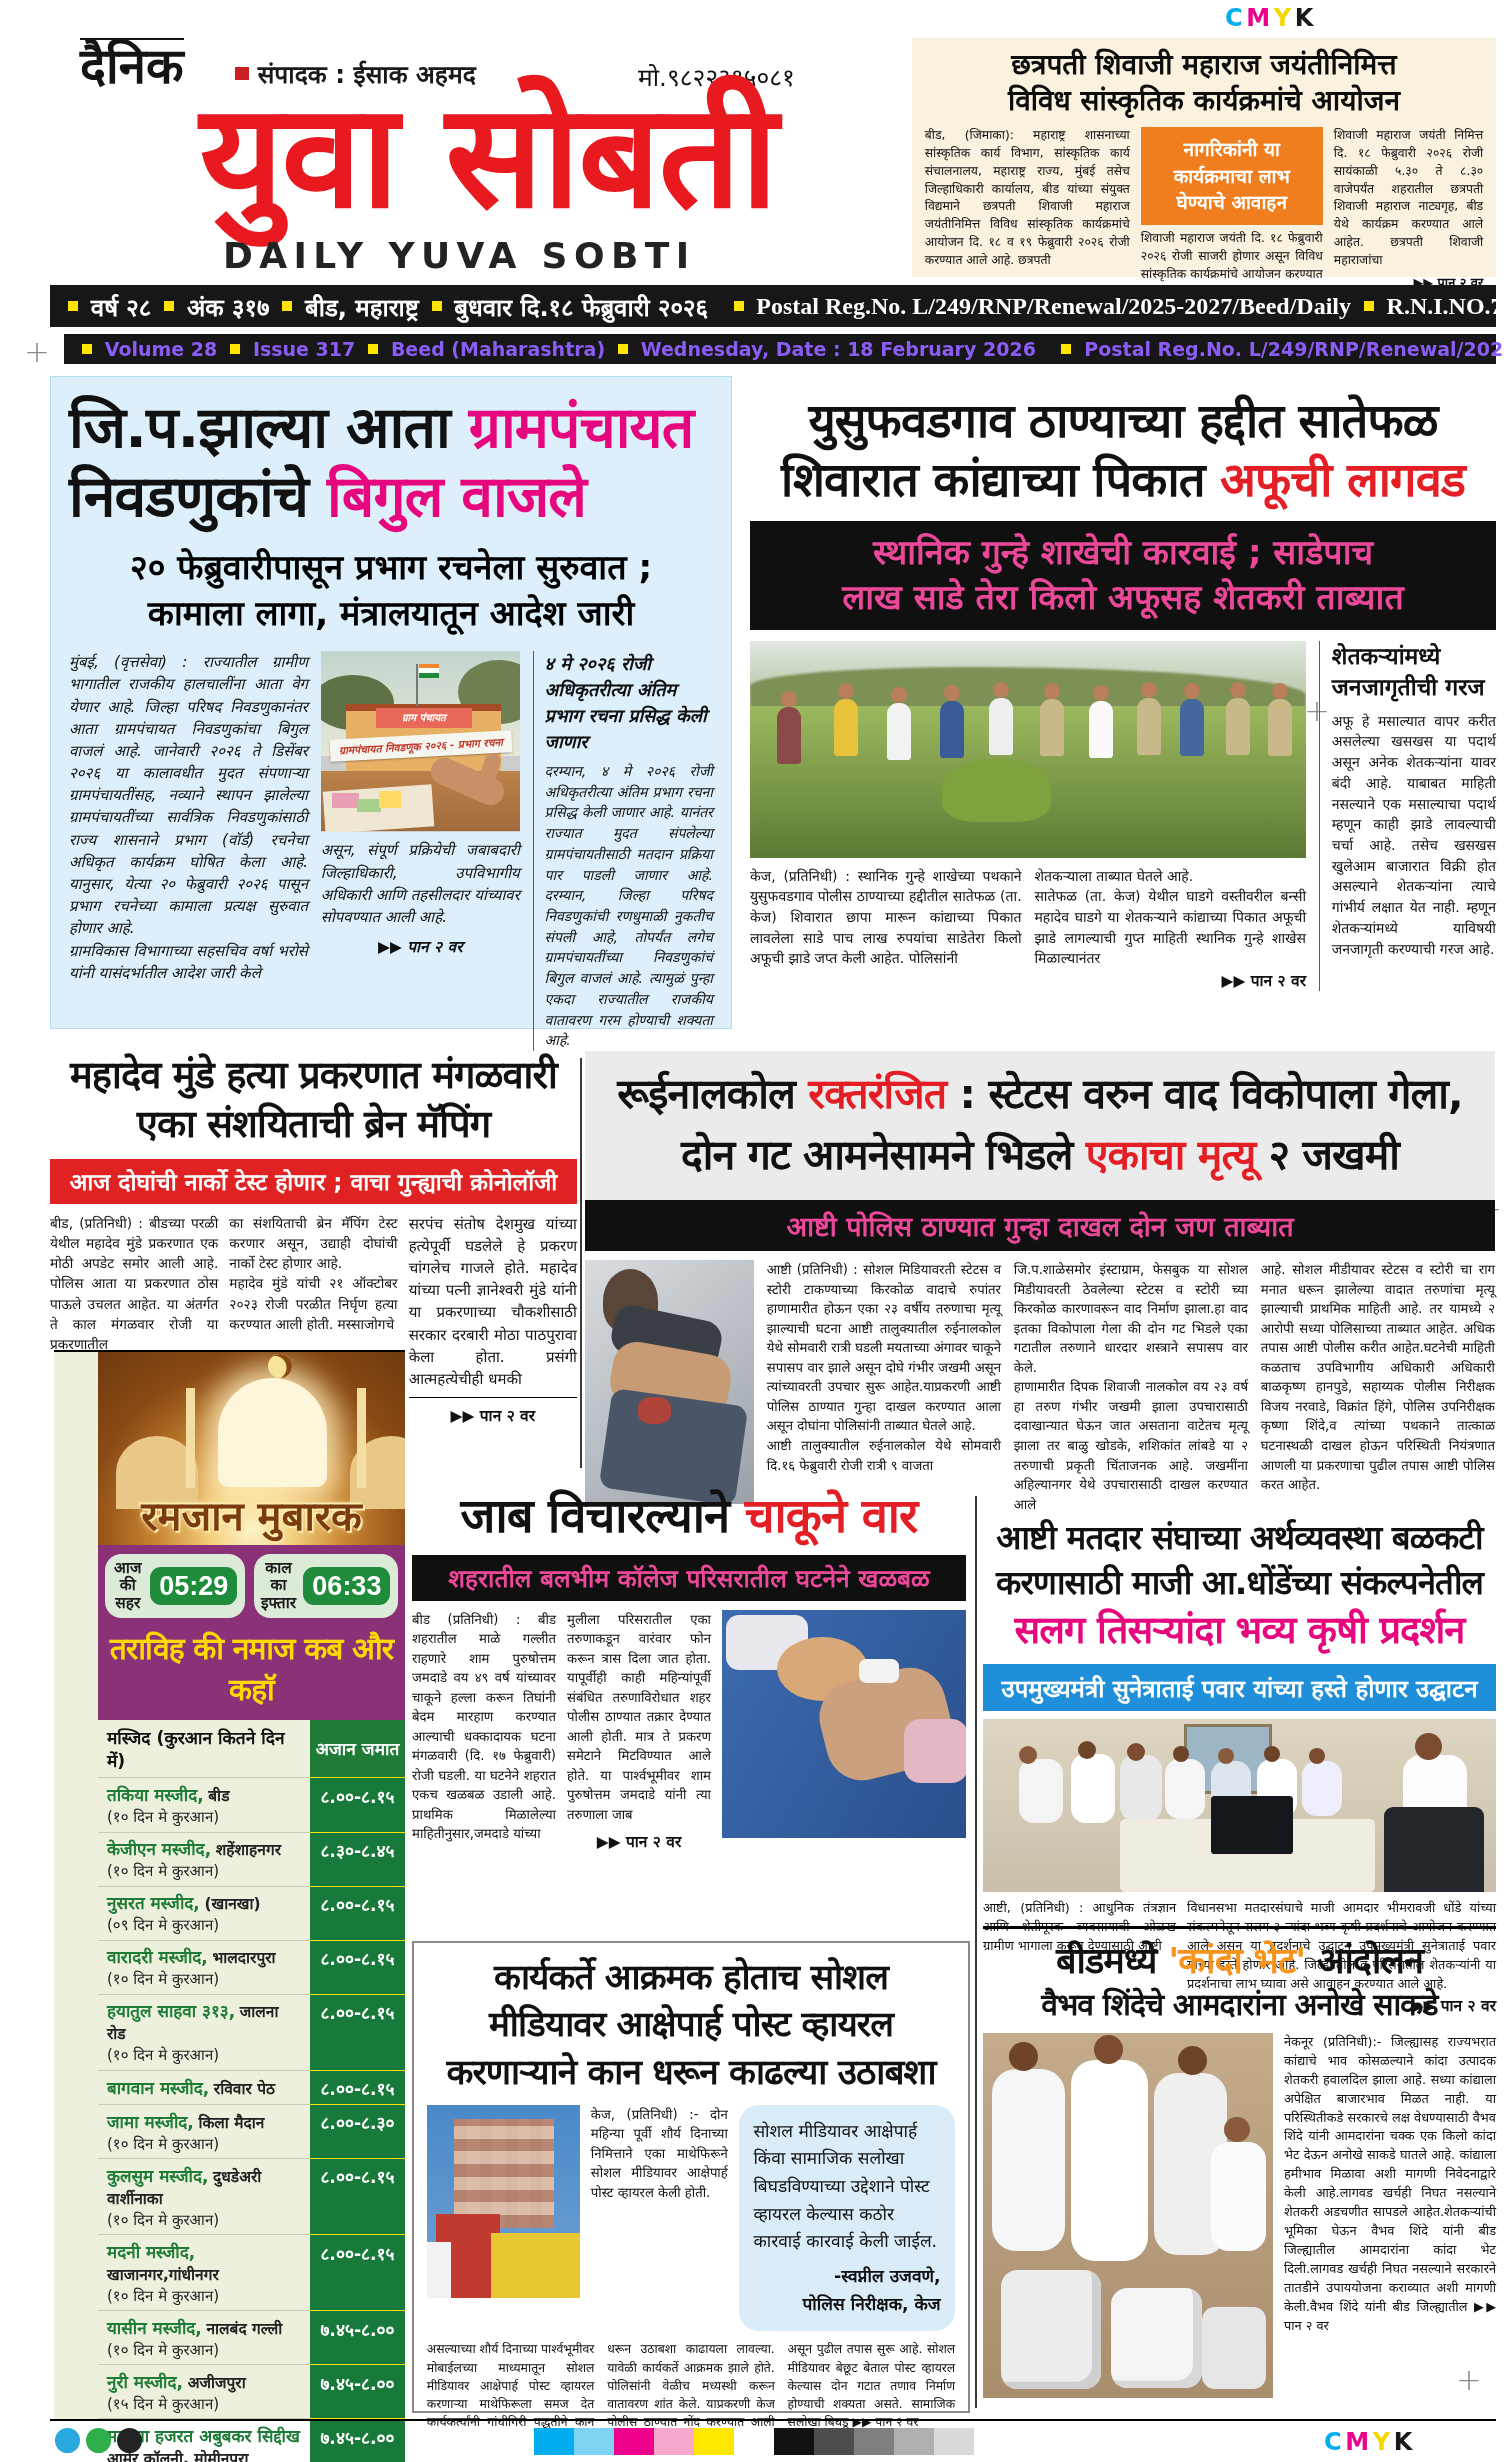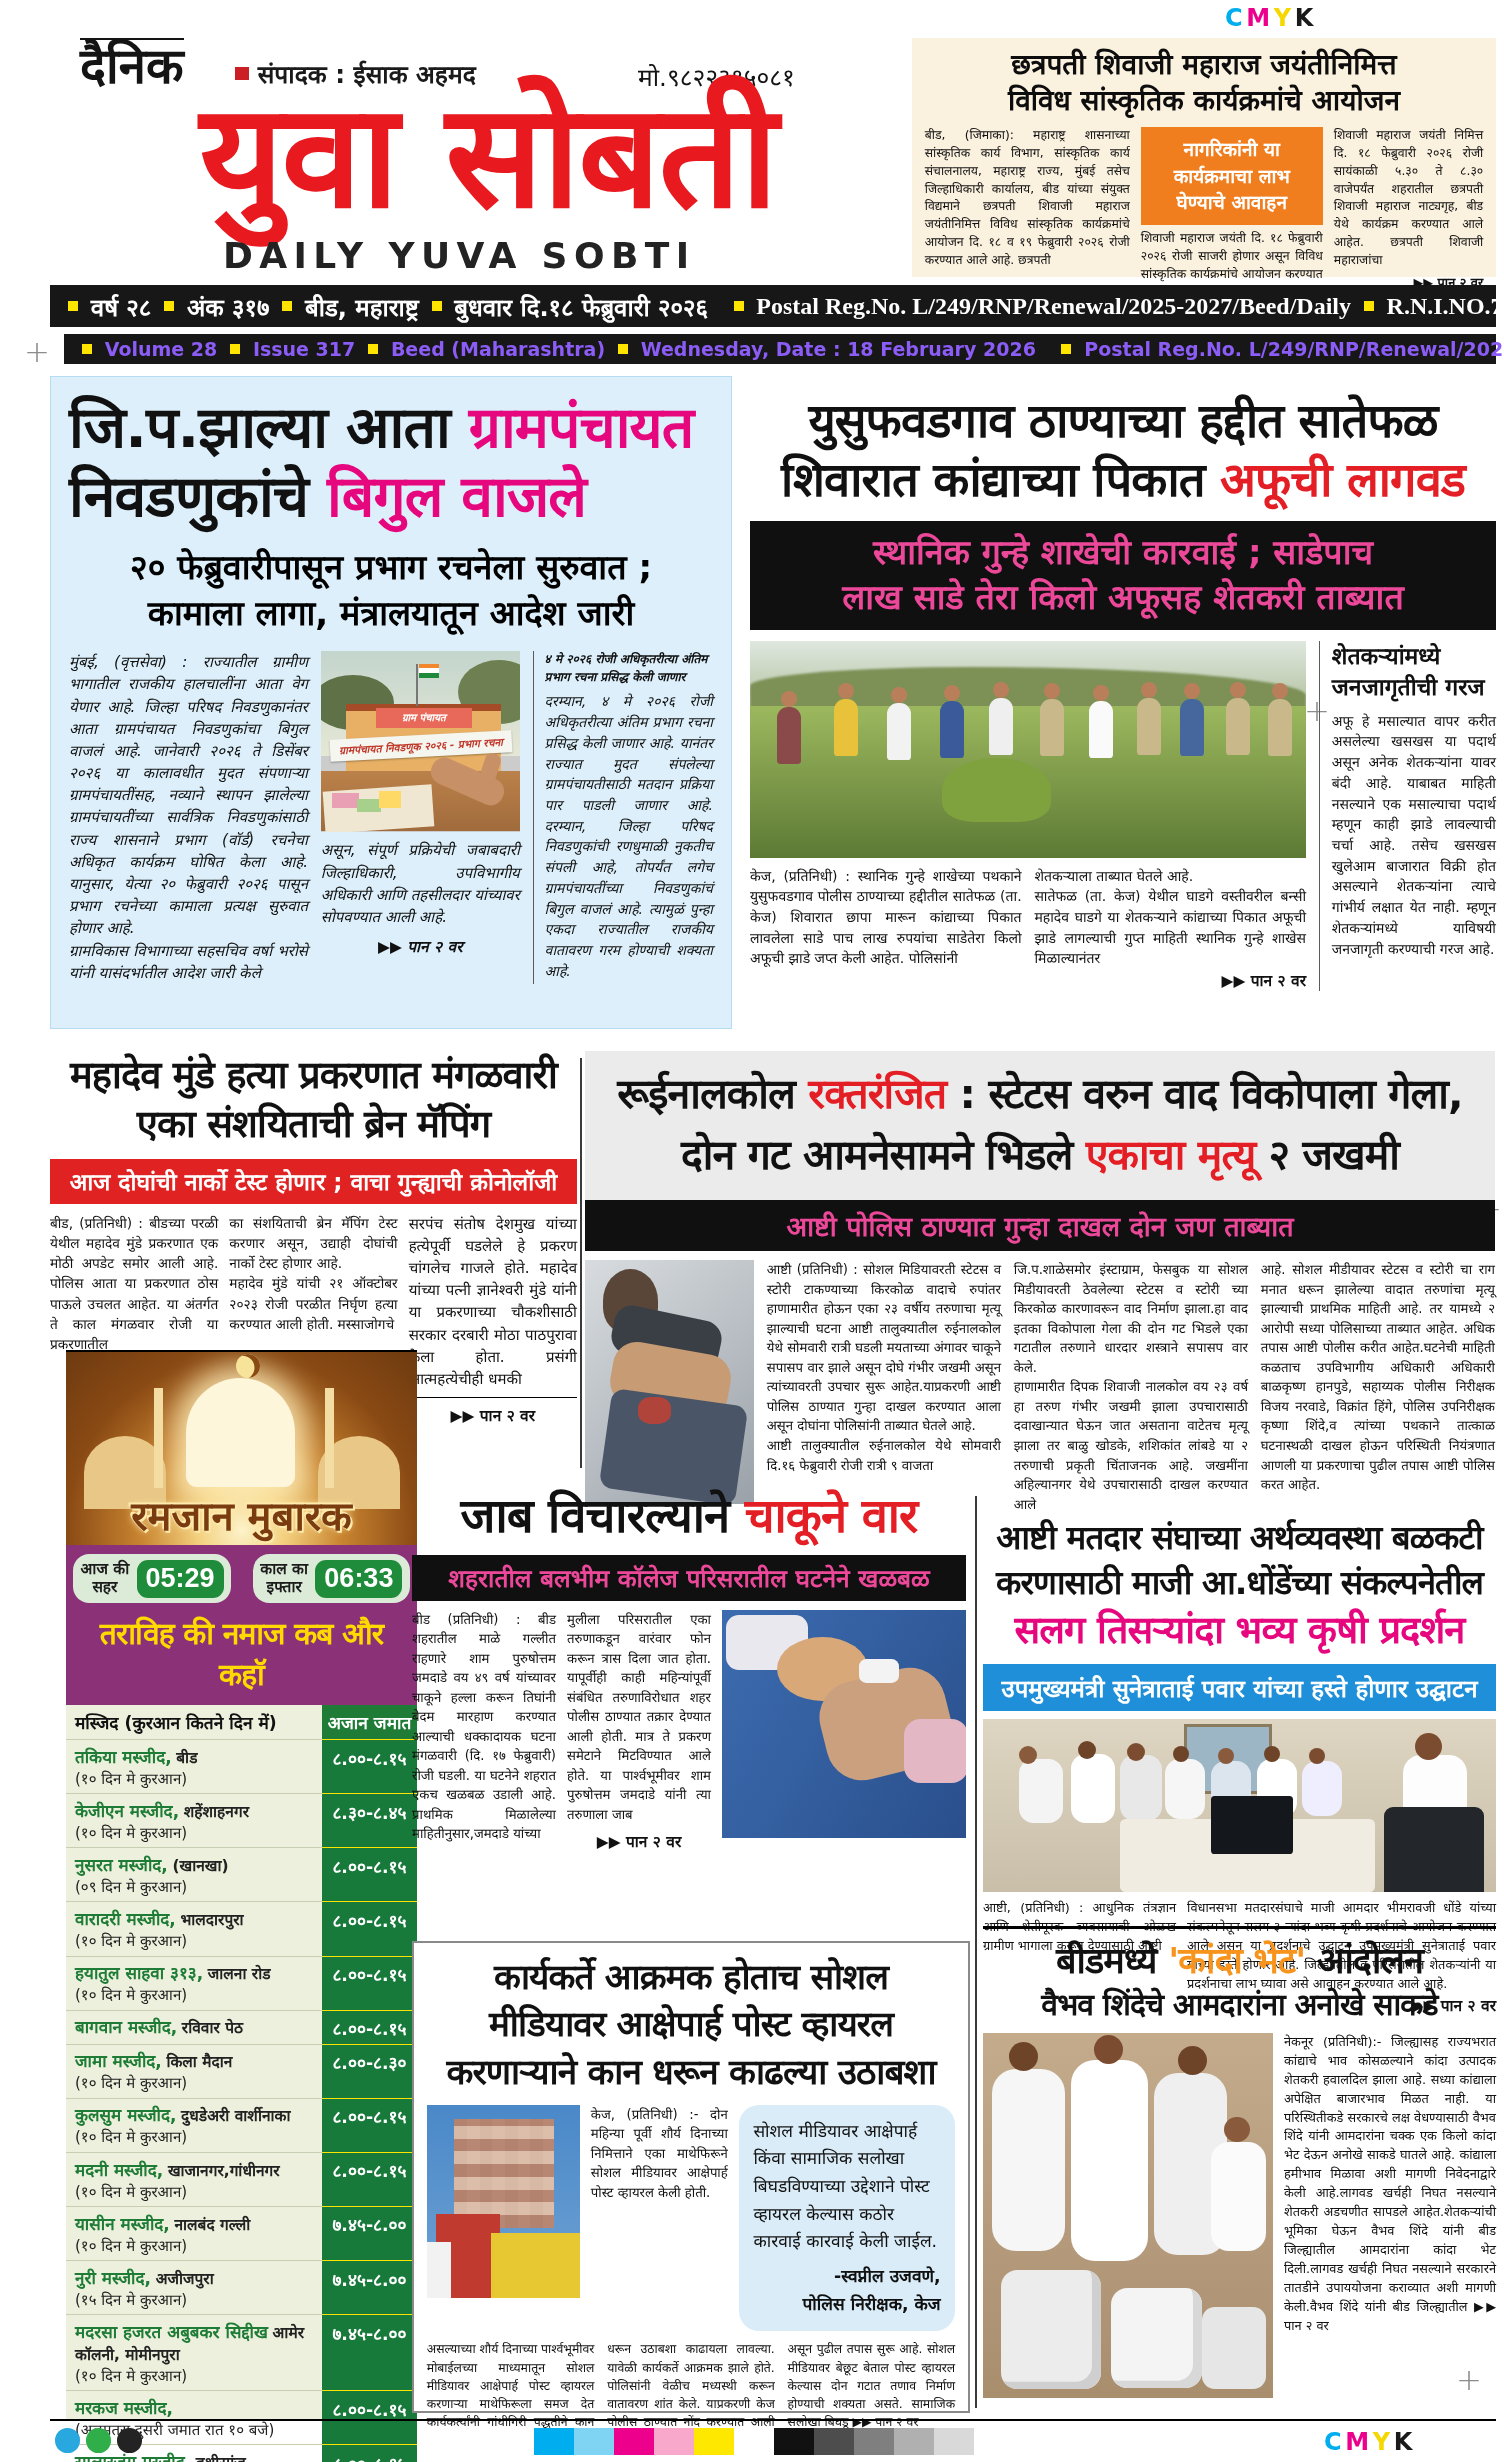--- a/index.html
+++ b/index.html
@@ -35,21 +35,21 @@
   .ibar1 .bt{color:#fff;font-size:24px;font-weight:bold;white-space:nowrap;}
   .ibar2 .bt{color:#8b5cf6;font-size:19px;white-space:nowrap;font-weight:bold;}
   .sp{flex:1;}
   
   .bluebox{background:#dceffa;border:1.8px solid #b5dcf0;}
   .gh{font-size:57px;font-weight:bold;line-height:1.2;letter-spacing:-0.9px;}
   .mag{color:#e6077e;}
   .red{color:#e31e24;}
   .gsub{font-size:34px;font-weight:bold;line-height:1.35;color:#000;}
   .body-t{font-size:15px;line-height:1.48;}
-  .lead-b{font-size:12px;font-weight:bold;line-height:1.45;}
+  .lead-b{font-size:18px;font-weight:bold;line-height:1.45;}
   .cont{font-weight:bold;font-size:15.5px;}
   
   .oh{font-size:47px;font-weight:bold;line-height:1.25;letter-spacing:-0.9px;text-align:center;}
   .blackbar{background:#101010;color:#ec4899;font-weight:bold;text-align:center;}
   .aside-h{font-size:23px;font-weight:bold;line-height:1.35;}
   
   .mh{font-size:38px;font-weight:bold;line-height:1.3;text-align:center;letter-spacing:-0.9px;}
   .redbar{background:#e02222;color:#fff;font-size:23px;font-weight:bold;text-align:center;padding:6.4px 3.6px;}
   
   .graybox{background:#ebebeb;}
@@ -305,21 +305,21 @@
         <div class="abs" style="left:53px;top:137px;width:33px;height:27px;background:#b0443a;border-radius:40%;"></div>
       </div>
       <div class="body-t just pre" style="flex:1;font-size:13.2px;">आष्टी (प्रतिनिधी) : सोशल मिडियावरती स्टेटस व स्टोरी टाकण्याच्या किरकोळ वादाचे रुपांतर हाणामारीत होऊन एका २३ वर्षीय तरुणाचा मृत्यू झाल्याची घटना आष्टी तालुक्यातील रुईनालकोल येथे सोमवारी रात्री घडली मयताच्या अंगावर चाकूने सपासप वार झाले असून दोघे गंभीर जखमी असून त्यांच्यावरती उपचार सुरू आहेत.याप्रकरणी आष्टी पोलिस ठाण्यात गुन्हा दाखल करण्यात आला असून दोघांना पोलिसांनी ताब्यात घेतले आहे.
     आष्टी तालुक्यातील रुईनालकोल येथे सोमवारी दि.१६ फेब्रुवारी रोजी रात्री ९ वाजता</div>
       <div class="body-t just pre" style="flex:1;font-size:13.2px;">जि.प.शाळेसमोर इंस्टाग्राम, फेसबुक या सोशल मिडीयावरती ठेवलेल्या स्टेटस व स्टोरी च्या किरकोळ कारणावरून वाद निर्माण झाला.हा वाद इतका विकोपाला गेला की दोन गट भिडले एका गटातील तरुणाने धारदार शस्त्राने सपासप वार केले.
     हाणामारीत दिपक शिवाजी नालकोल वय २३ वर्ष हा तरुण गंभीर जखमी झाला उपचारासाठी दवाखान्यात घेऊन जात असताना वाटेतच मृत्यू झाला तर बाळु खोडके, शशिकांत लांबडे या २ तरुणाची प्रकृती चिंताजनक आहे. जखमींना अहिल्यानगर येथे उपचारासाठी दाखल करण्यात आले</div>
       <div class="body-t just" style="flex:1;font-size:13.2px;">आहे. सोशल मीडीयावर स्टेटस व स्टोरी चा राग मनात धरून झालेल्या वादात तरुणांचा मृत्यू झाल्याची प्राथमिक माहिती आहे. तर यामध्ये २ आरोपी सध्या पोलिसाच्या ताब्यात आहेत. अधिक तपास आष्टी पोलीस करीत आहेत.घटनेची माहिती कळताच उपविभागीय अधिकारी अधिकारी बाळकृष्ण हानपुडे, सहाय्यक पोलीस निरीक्षक विजय नरवाडे, विक्रांत हिंगे, पोलिस उपनिरीक्षक कृष्णा शिंदे,व त्यांच्या पथकाने तात्काळ घटनास्थळी दाखल होऊन परिस्थिती नियंत्रणात आणली या प्रकरणाचा पुढील तपास आष्टी पोलिस करत आहेत.</div>
     </div>
   </div>
 
-  <div class="abs rz" style="left:66px;top:1350px;width:351px;height:1069px;box-sizing:border-box;">
+  <div class="abs rz" style="left:54px;top:1350px;width:351px;height:1069px;box-sizing:border-box;padding-left:44px;">
     <div class="mosque" style="width:100%;height:193px;">
       <div class="abs" style="left:120px;top:25.5px;width:109px;height:109px;border-radius:50% 50% 10% 10%;background:#fdf6da;box-shadow:0 0 27px 12.8px rgba(255,240,190,.8);"></div>
       <div class="abs" style="left:18px;top:84px;width:82px;height:73px;border-radius:50% 50% 0 0;background:#e9c786;"></div>
       <div class="abs" style="left:252px;top:84px;width:82px;height:73px;border-radius:50% 50% 0 0;background:#e9c786;"></div>
       <div class="abs" style="left:88px;top:36px;width:9px;height:100px;background:#f3dda2;"></div>
       <div class="abs" style="left:259px;top:36px;width:9px;height:100px;background:#f3dda2;"></div>
       <div class="abs" style="left:170px;top:1.8px;width:24px;height:24px;border-radius:50%;background:#f8e39a;box-shadow:-5.5px 1.8px 0 0 #8a4a14 inset;"></div>
       <div class="abs rztitle" style="left:0;top:135px;width:100%;text-align:center;">रमजान मुबारक</div>
     </div>
     <div class="purple">

